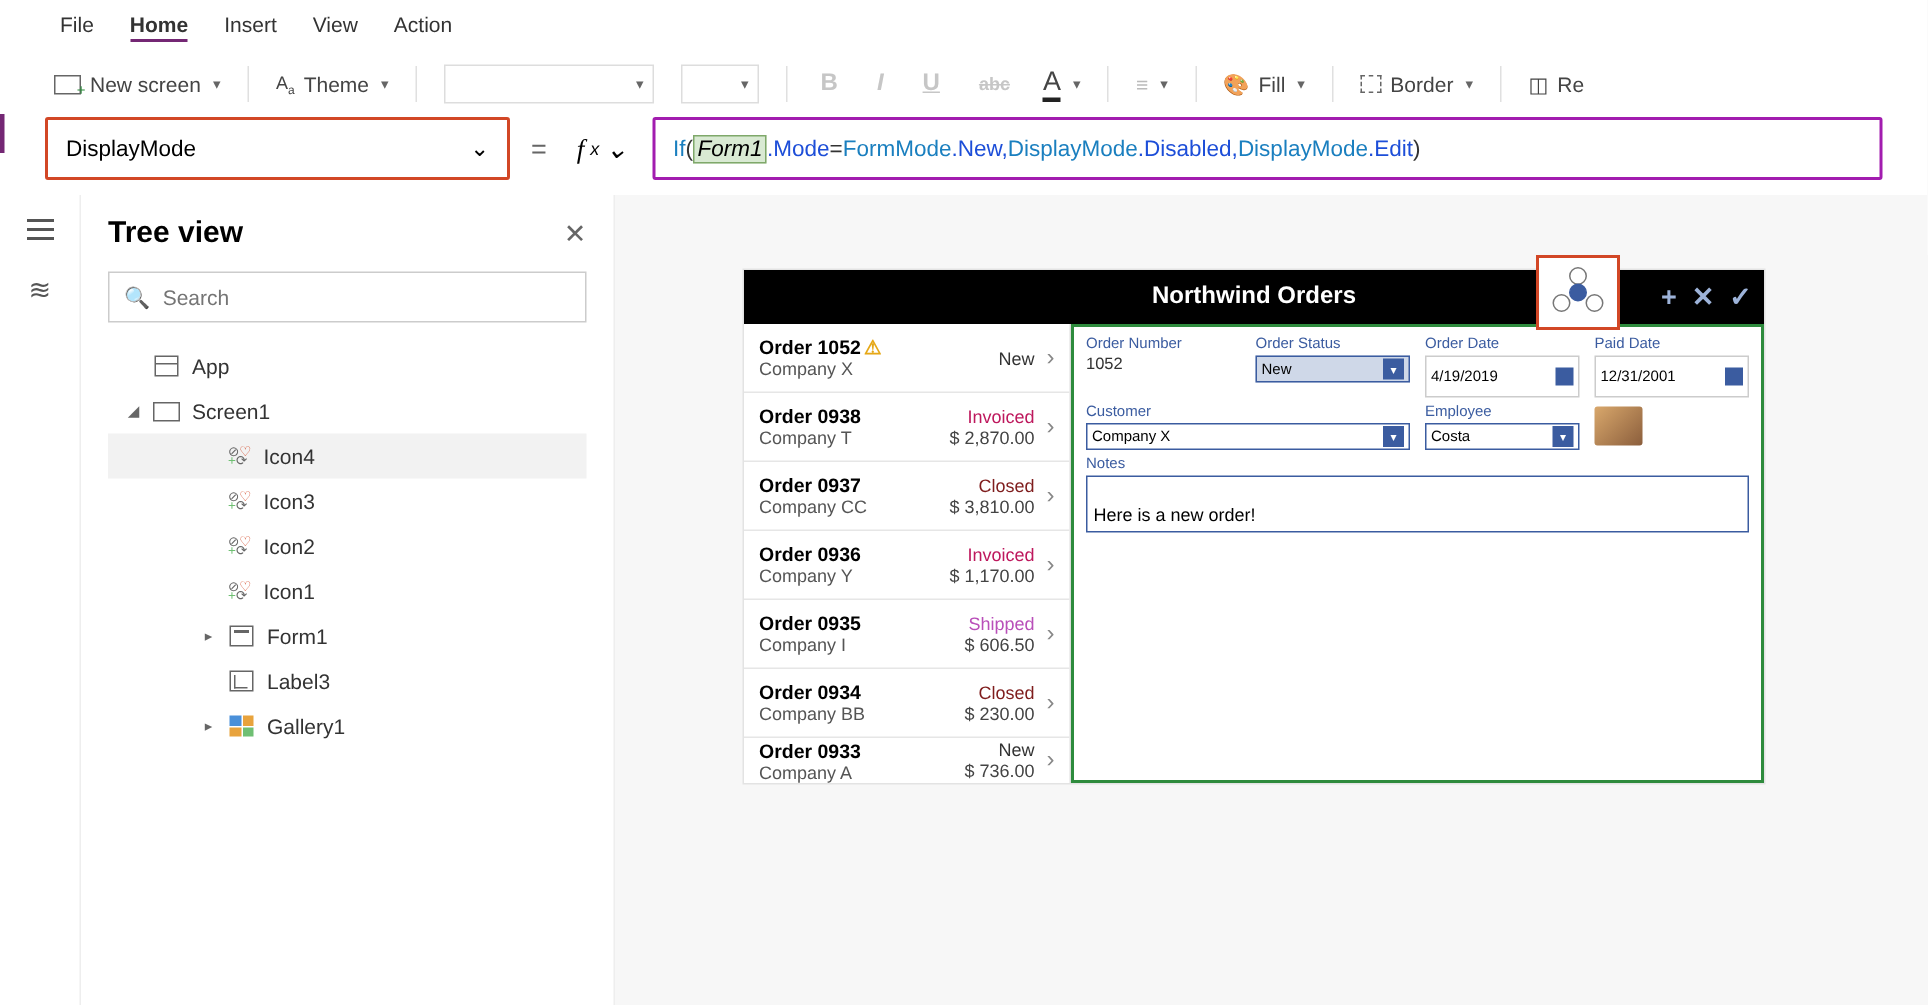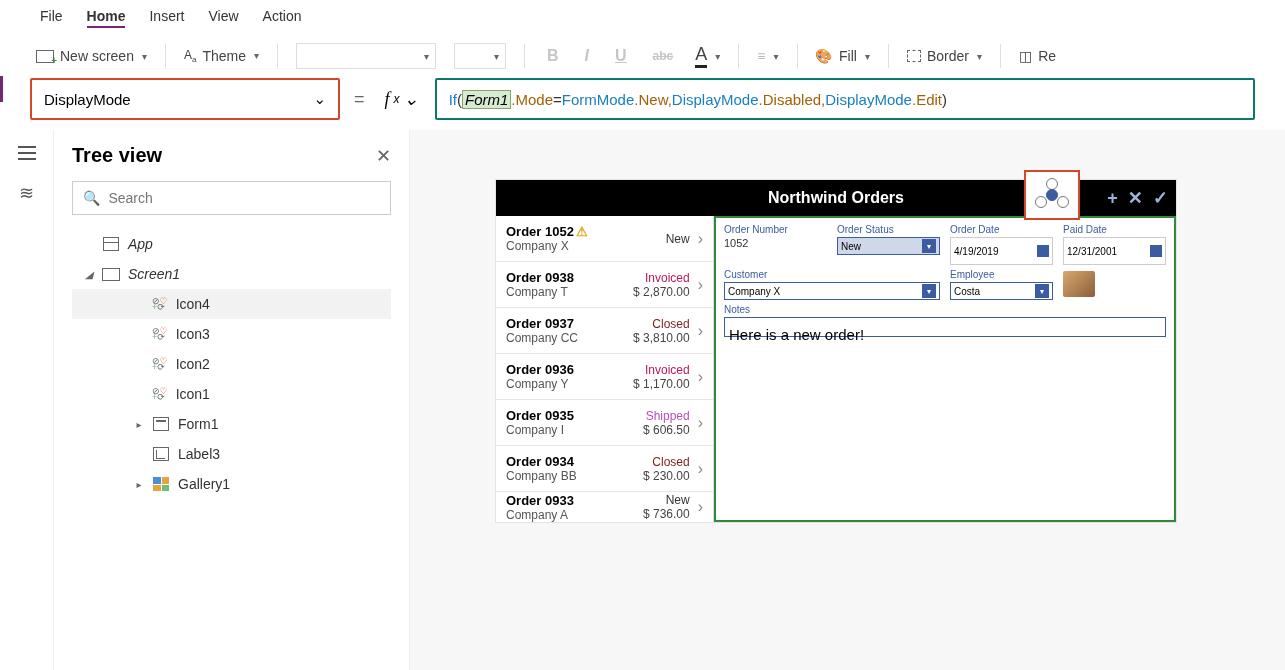--- a/index.html
+++ b/index.html
@@ -19,39 +19,39 @@
 .toolbar .sizebox { border:1px solid #ddd; width:52px; height:26px; display:inline-flex; align-items:center; justify-content:flex-end; padding:0 6px;}
 .toolbar .fmt { color:#c6c6c6; font-size:16px; font-weight:600; padding:0 4px;}
 .toolbar .fmt.u{ text-decoration:underline;}
 .toolbar .fmt.s{ text-decoration:line-through; font-size:12px;}
 
 
 .formula-row { display:flex; align-items:center; gap:10px; padding:0 30px 10px; }
 .prop-select { width:310px; height:42px; border:2px solid #d24726; border-radius:2px; display:flex; align-items:center; justify-content:space-between; padding:0 12px; font-size:15px; }
 .equals { font-size:18px; color:#666; padding:0 4px;}
 .fx { font-style:italic; font-family:'Times New Roman',serif; font-size:18px; padding:0 6px; display:flex; align-items:center; gap:4px;}
-.formula-box { flex:1; border:2px solid #0f766e; border-radius:2px; height:42px; display:flex; align-items:center; padding:0 12px; font-family:Consolas,monospace; font-size:15px; overflow:hidden; white-space:nowrap;}
-.t-fn{color:#1a7fbf;} .t-hl{background:#d9ead3; font-style:italic; border:1px solid #7fa86a; padding:0 2px;} .t-prop{color:#a16207;} .t-punc{color:#333;} .t-type{color:#1a7fbf;}
+.formula-box { flex:1; border:2px solid #a21caf; border-radius:2px; height:42px; display:flex; align-items:center; padding:0 12px; font-family:Consolas,monospace; font-size:15px; overflow:hidden; white-space:nowrap;}
+.t-fn{color:#1a7fbf;} .t-hl{background:#d9ead3; font-style:italic; border:1px solid #7fa86a; padding:0 2px;} .t-prop{color:#1d4ed8;} .t-punc{color:#333;} .t-type{color:#1a7fbf;}
 
 
 .main { display:flex; height: calc(100% - 130px); }
 .leftbar { width:54px; border-right:1px solid #eee; display:flex; flex-direction:column; align-items:center; padding-top:16px; gap:22px;}
 .hamburger{ width:18px; height:14px; display:flex; flex-direction:column; justify-content:space-between;}
 .hamburger div{height:2px;background:#555;}
 .purple-mark{position:absolute;left:0;top:76px;width:3px;height:26px;background:#742774;}
 
 .treepanel { width:356px; border-right:1px solid #eee; padding:14px 18px; position:relative;}
 .treehead { display:flex; justify-content:space-between; align-items:center; font-size:20px; font-weight:600; margin-bottom:14px;}
 .close-x{ font-size:18px; color:#666; cursor:pointer; font-weight:300;}
 .searchbox{ border:1px solid #ccc; height:34px; display:flex; align-items:center; gap:8px; padding:0 10px; margin-bottom:14px;}
 .searchbox input{ border:none; outline:none; flex:1; font-size:14px;}
 .mag{ color:#b4686f; font-size:14px;}
 .tree { font-size:14px; color:#333; }
 .tree-row{ display:flex; align-items:center; gap:8px; padding:7px 4px; cursor:pointer;}
-.tree-row.indent1{padding-left:12px;font-style:italic;} .tree-row.indent3{padding-left:62px;}
+.tree-row.indent1{padding-left:12px;} .tree-row.indent3{padding-left:62px;}
 .tree-row.selected{ background:#f2f2f2;}
 .tree-caret{width:10px;text-align:center;color:#666;font-size:10px;}
 .ico{ width:18px; height:16px; display:inline-flex; align-items:center; justify-content:center;}
 .ico-app{border:1.5px solid #666;width:16px;height:14px;position:relative;} .ico-app::after{content:"";position:absolute;left:0;right:0;top:4px;border-top:1.5px solid #666;}
 .ico-screen{border:1.5px solid #666;width:18px;height:13px;}
 .ico-form{border:1.5px solid #666;width:16px;height:14px;position:relative;} .ico-form::before{content:"";position:absolute;inset:2px 2px auto 2px;height:2px;background:#666;} 
 .ico-label{border:1.5px solid #666;width:16px;height:14px;position:relative;} .ico-label::after{content:"";position:absolute;left:2px;top:2px;width:8px;height:8px;border-left:1.5px solid #666;border-bottom:1.5px solid #666;}
 .ico-gallery{width:16px;height:14px;display:grid;grid-template:1fr 1fr/1fr 1fr;gap:1px;} .ico-gallery span{background:#e8a33d;} .ico-gallery span:nth-child(1){background:#4a90d9;} .ico-gallery span:nth-child(4){background:#6fbf73;}
 .compound-ico{display:inline-flex;flex-direction:column;line-height:0.7;font-size:9px;}
 .compound-ico .row1{color:#666;} .compound-ico .heart{color:#d24726;} .compound-ico .plus{color:#6fbf73;}
@@ -75,21 +75,21 @@
 .warn{color:#e6a817;font-size:13px;margin-left:2px;}
 .detail{flex:1;border:2px solid #2e8b3d;padding:6px 8px;display:grid;grid-template-columns:1fr 1fr 1fr 1fr;gap:4px 10px;font-size:10px;align-content:start;}
 .detail label{color:#3b5ca0;font-size:10px;display:block;}
 .detail .val{font-size:11px;color:#333;margin-top:2px;}
 .detail .dd{border:1px solid #3b5ca0;height:18px;display:flex;align-items:center;justify-content:space-between;padding:0 3px;font-size:10px;margin-top:2px;}
 .detail .dd .ar{background:#3b5ca0;color:#fff;width:14px;height:14px;display:flex;align-items:center;justify-content:center;font-size:8px;}
 .detail .dd.sel{background:#cfd8e8;}
 .detail .date{border:1px solid #ccc;height:28px;display:flex;align-items:center;justify-content:space-between;padding:0 3px;font-size:10px;margin-top:2px;}
 .detail .date .cal{background:#3b5ca0;width:12px;height:12px;}
 .detail .span2{grid-column:span 2;} .detail .span4{grid-column:span 4;}
-.detail .notes{border:1px solid #3b5ca0;height:20px;padding:8px 4px;font-size:15px;margin-top:2px;}
+.detail .notes{border:1px solid #3b5ca0;height:20px;padding:18px 4px;font-size:12px;margin-top:2px;}
 .avatar{width:32px;height:26px;background:linear-gradient(135deg,#d9a86c,#8b5e3c);border-radius:2px;margin-top:2px;}
 </style>
 </head>
 <body>
 
 <div class="menubar">
   <span class="item">File</span>
   <span class="item active">Home</span>
   <span class="item">Insert</span>
   <span class="item">View</span>

